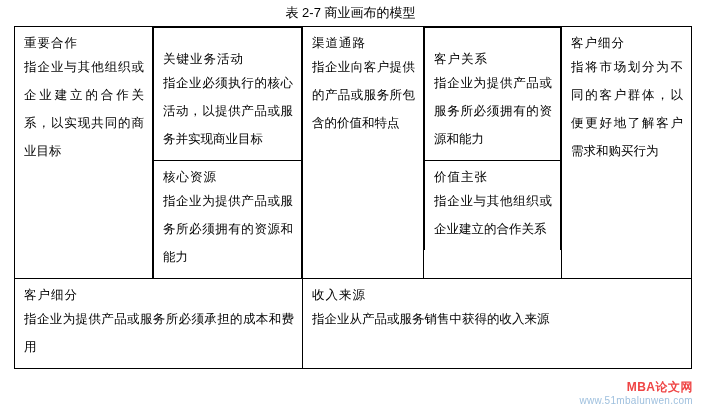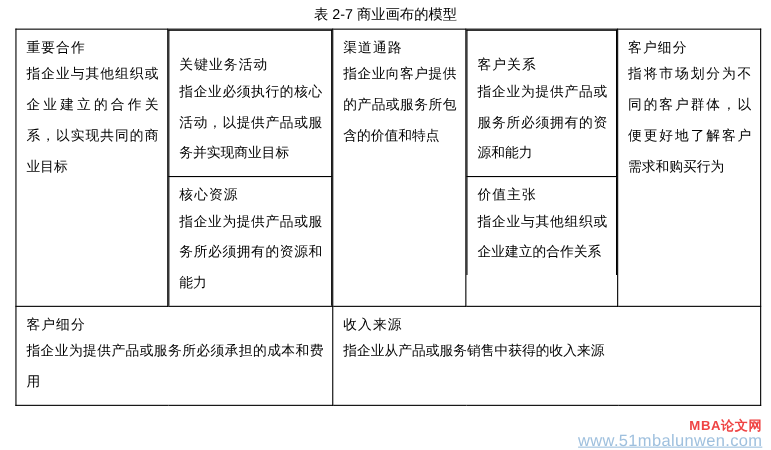--- a/index.html
+++ b/index.html
@@ -93,24 +93,23 @@
     text-align: right;
     line-height: 13px;
   }
   .wm-main {
     font-size: 12px;
     font-weight: bold;
     color: #ef4444;
     letter-spacing: 0.5px;
   }
   .wm-sub {
-    font-size: 15px;
+    font-size: 10px;
     color: #9fc0de;
     letter-spacing: 0.3px;
-    text-decoration: underline;
   }
 </style>
 </head>
 <body>
 
 <div class="page">
 
   <div class="caption">表 2-7 商业画布的模型</div>
 
   <table class="canvas">

